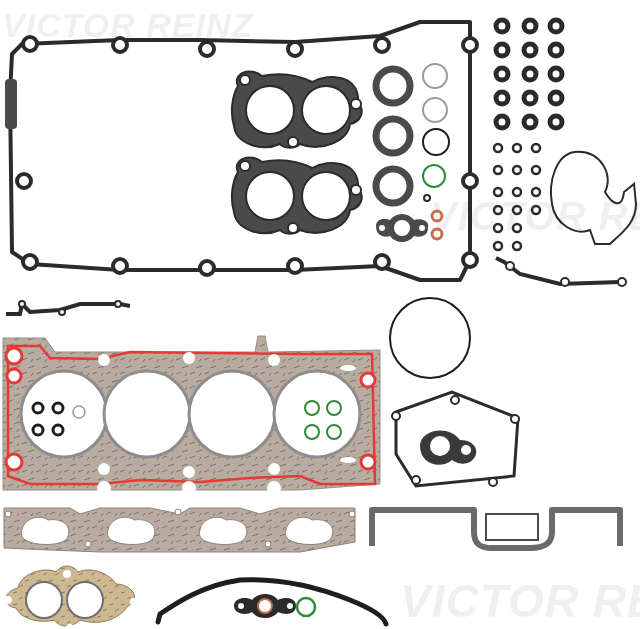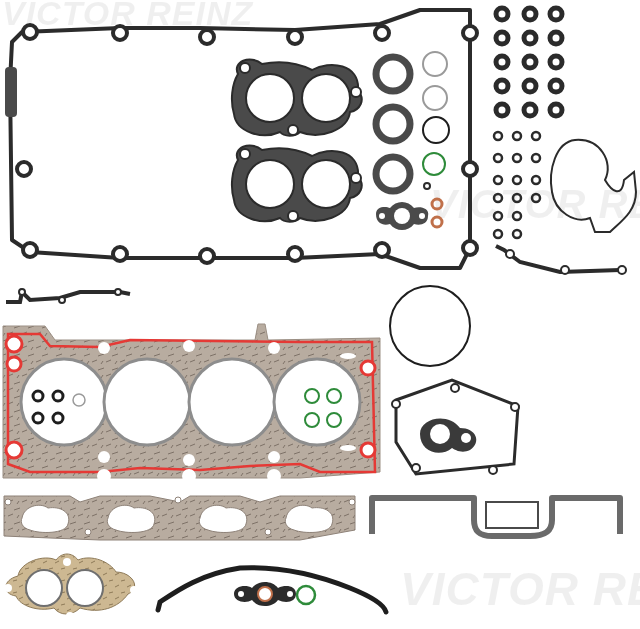--- a/index.html
+++ b/index.html
@@ -1,17 +1,17 @@
 <!DOCTYPE html>
 <html><head>
 <meta charset="utf-8">
 <style>
   html,body{margin:0;padding:0;background:#ffffff;}
   body{width:640px;height:629px;overflow:hidden;position:relative;font-family:"Liberation Sans",sans-serif;}
-  .stage{position:absolute;left:0;top:2px;width:640px;height:608px;}
+  .stage{position:absolute;left:0;top:14px;width:640px;height:608px;}
   .wm{position:absolute;font-weight:bold;font-style:italic;color:#000;opacity:0.06;letter-spacing:1px;white-space:nowrap;}
   svg{position:absolute;left:0;top:0;}
 </style>
 </head>
 <body>
 
 <div class="stage">
 
   <div class="wm" style="left:2px;top:-8px;font-size:34px;">VICTOR REINZ</div>
   <div class="wm" style="left:18px;top:364px;font-size:46px;">VICTOR REINZ</div>

